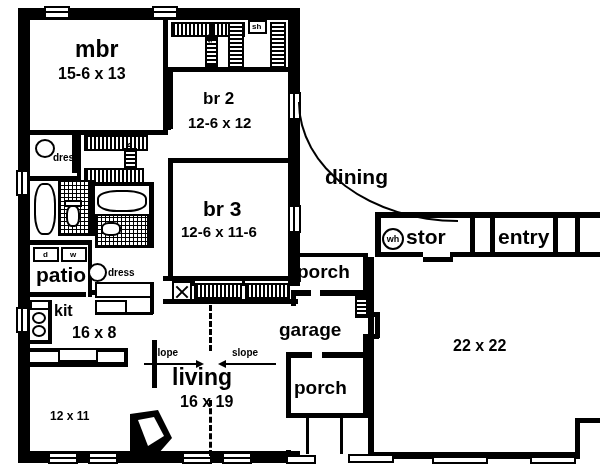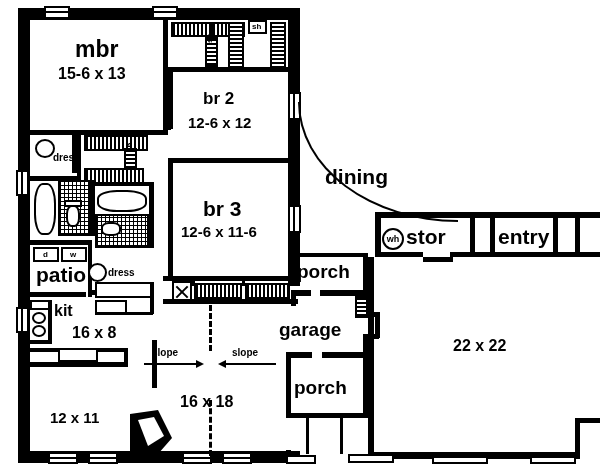--- a/index.html
+++ b/index.html
@@ -239,22 +239,23 @@
 
   <div class="lbl rm-name" style="left:406px;top:226px;font-size:21px;">stor</div>
   <div class="lbl rm-name" style="left:498px;top:226px;font-size:21px;">entry</div>
 
   <div class="lbl rm-dim" style="left:453px;top:338px;font-size:16px;">22 x 22</div>
 
   <div class="lbl rm-name sm" style="left:297px;top:262px;font-size:19px;">porch</div>
   <div class="lbl rm-name sm" style="left:294px;top:378px;font-size:19px;">porch</div>
   <div class="lbl rm-name sm" style="left:279px;top:320px;font-size:19px;">garage</div>
 
-  <div class="lbl rm-dim" style="left:180px;top:394px;font-size:16px;">16 x 18</div>
-
-  <div class="lbl rm-dim" style="left:50px;top:410px;font-size:15px;">12 x 11</div>
+  <div class="lbl rm-name" style="left:172px;top:366px;font-size:23px;">living</div>
+  <div class="lbl rm-dim" style="left:180px;top:394px;font-size:16px;">16 x 19</div>
+
+  <div class="lbl rm-dim" style="left:50px;top:410px;font-size:12px;">12 x 11</div>
 
   <div class="lbl rm-name" style="left:54px;top:303px;font-size:16px;">kit</div>
   <div class="lbl rm-dim" style="left:72px;top:325px;font-size:16px;">16 x 8</div>
 
   <div class="lbl rm-name" style="left:36px;top:264px;font-size:21px;">patio</div>
 
 </div>
 
 </body></html>

